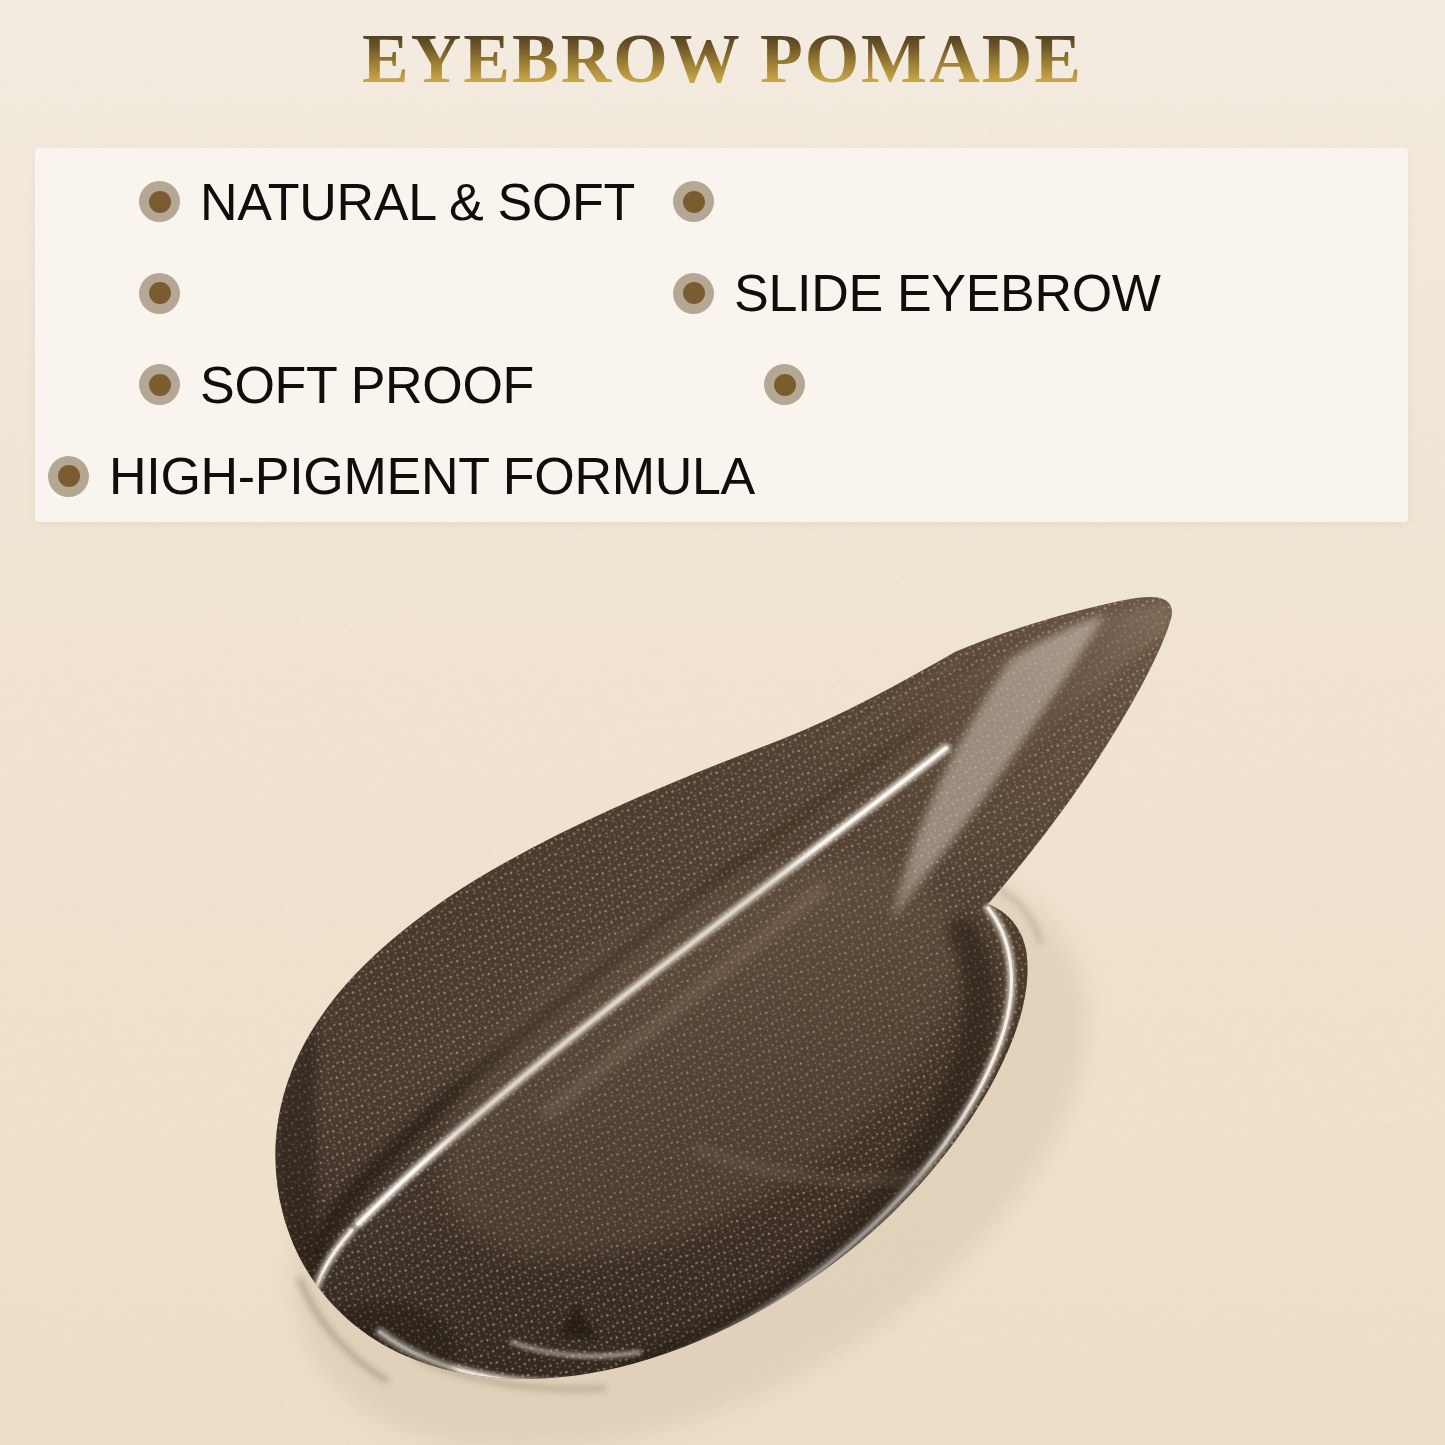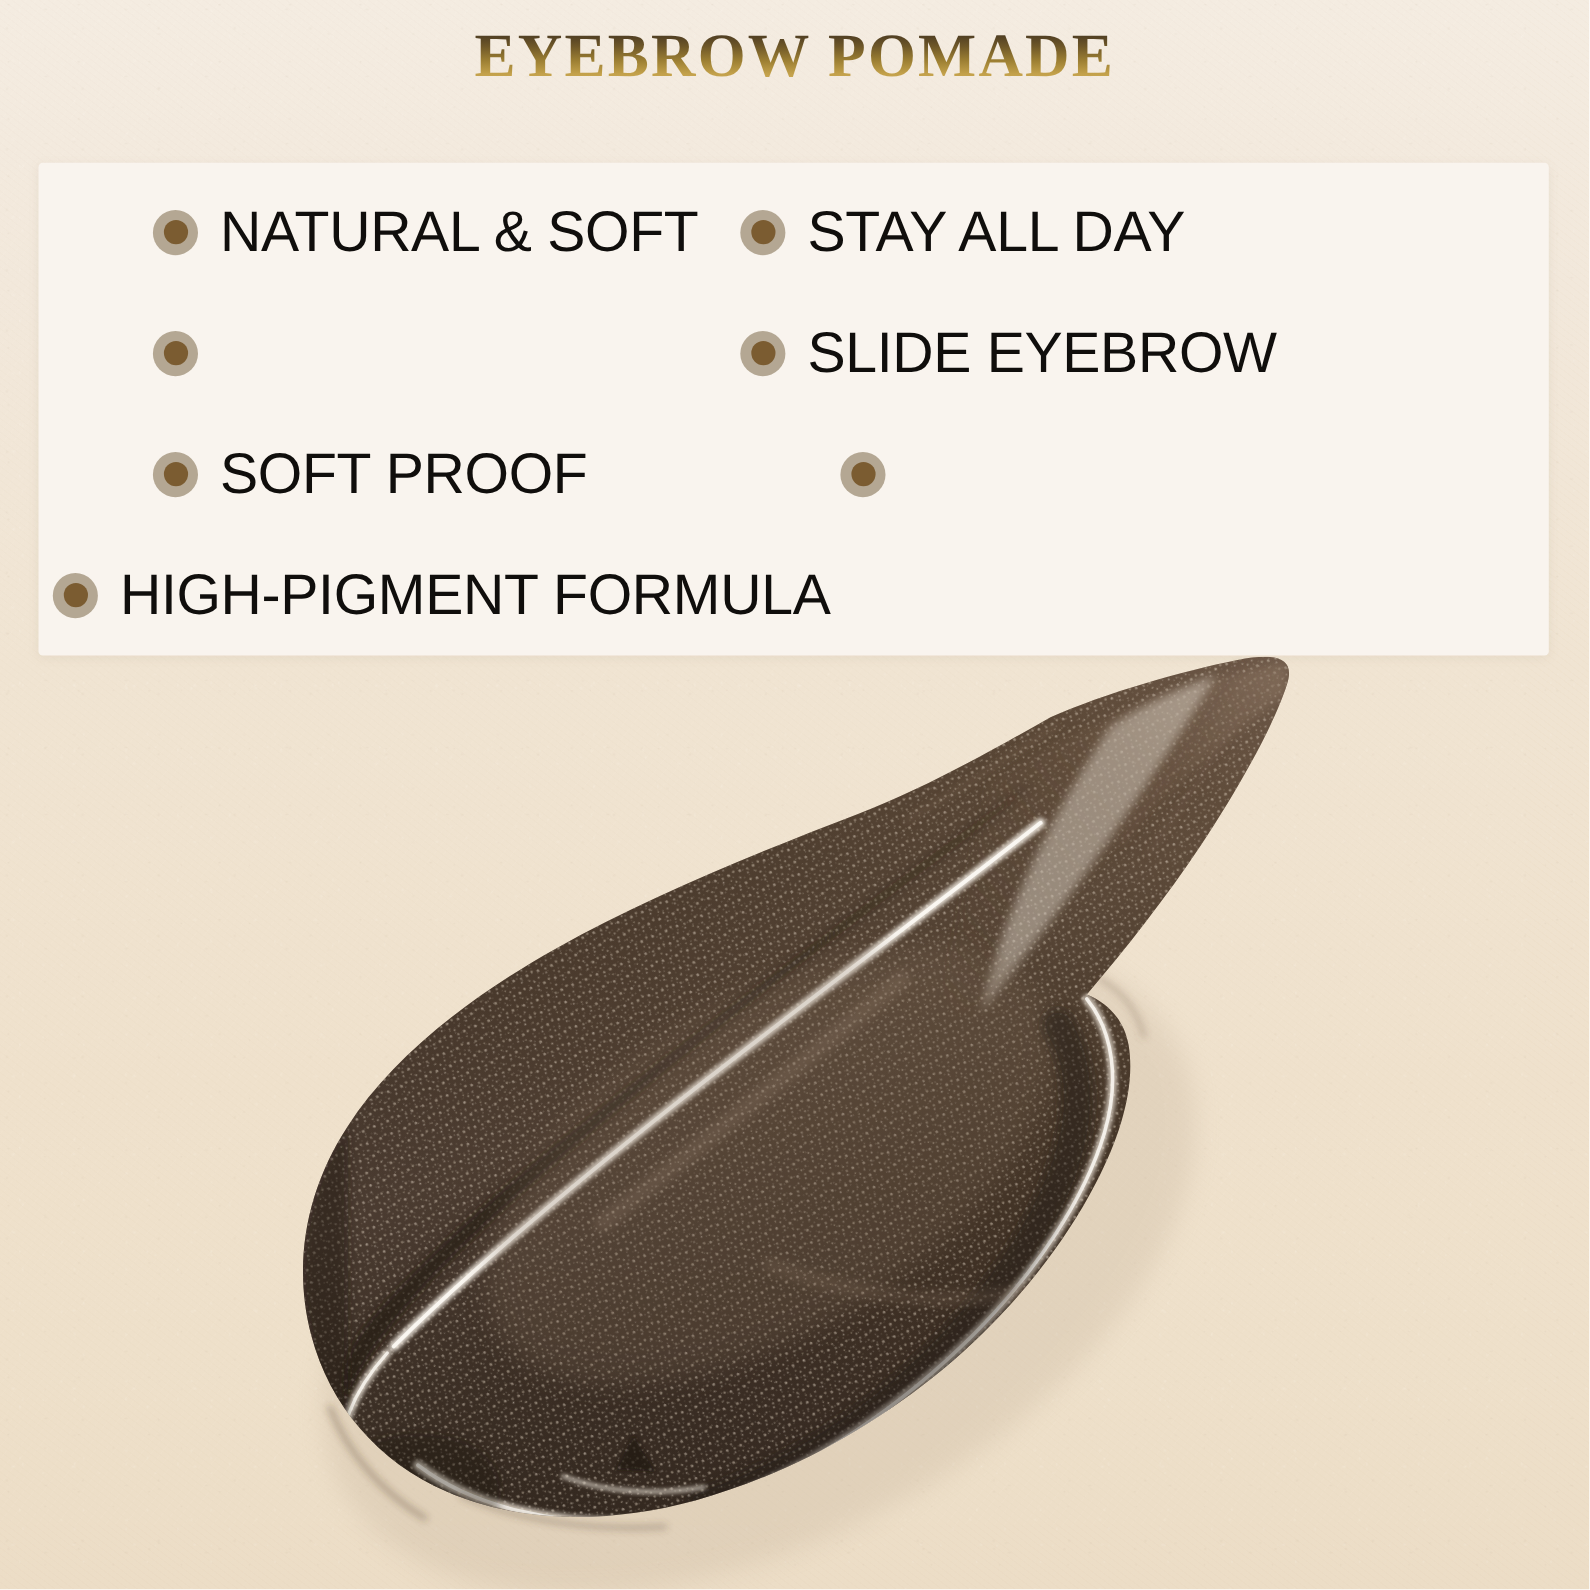--- a/index.html
+++ b/index.html
@@ -60,21 +60,21 @@
 
   
   #title {
     position: absolute;
     left: 0;
     top: 22px;
     width: 1445px;
     text-align: center;
     font-family: "Liberation Serif", "DejaVu Serif", serif;
     font-weight: 700;
-    font-size: 56px;
+    font-size: 70px;
     letter-spacing: 2px;
     line-height: 1.05;
     white-space: nowrap;
     background-image: linear-gradient(180deg,
         #3A2E1D 0%,
         #4A3A22 14%,
         #6E5728 34%,
         #9C7F33 56%,
         #C2A04A 76%,
         #CFAF58 90%,
@@ -84,21 +84,21 @@
     color: transparent;
     -webkit-text-fill-color: transparent;
   }
 
   
   #features-card {
     position: absolute;
     left: 35px;
     top: 148px;
     width: 1373px;
-    height: 448px;
+    height: 374px;
     background: #F9F4EE;
     border-radius: 4px;
     box-shadow: 0 2px 10px rgba(150,125,95,.10);
   }
   .feat-grid {
     position: absolute;
     inset: 0;
     display: grid;
     grid-template-columns: 625px 748px;
     grid-template-rows: repeat(4, 1fr);
@@ -170,21 +170,20 @@
 
   <div id="features-card">
     <div class="feat-grid">
 
       <div class="feat-item col-a">
         <span class="bullet"></span>
         <span class="feat-label">NATURAL &amp; SOFT</span>
       </div>
       <div class="feat-item col-b">
         <span class="bullet"></span>
-        <span class="feat-label">STAY ALL DAY</span>
       </div>
 
       <div class="feat-item col-a">
         <span class="bullet"></span>
       </div>
       <div class="feat-item col-b">
         <span class="bullet"></span>
         <span class="feat-label">SLIDE EYEBROW</span>
       </div>
 

